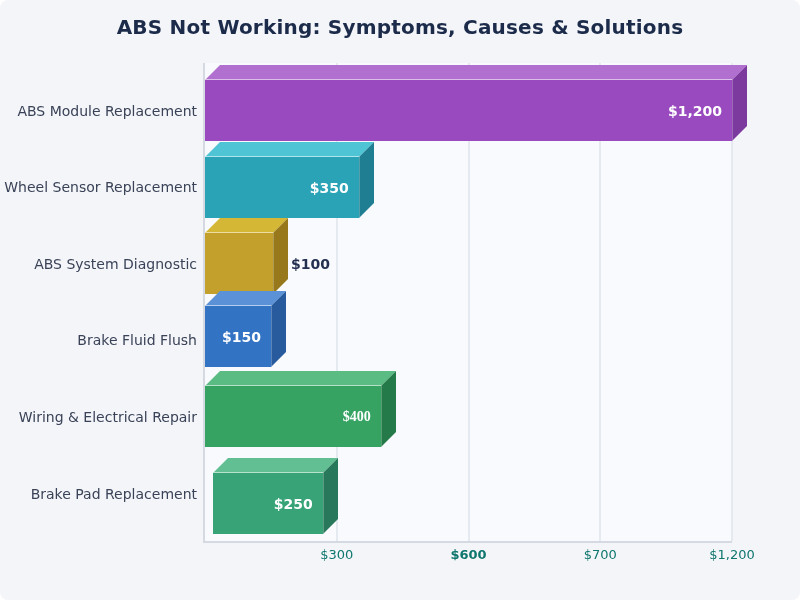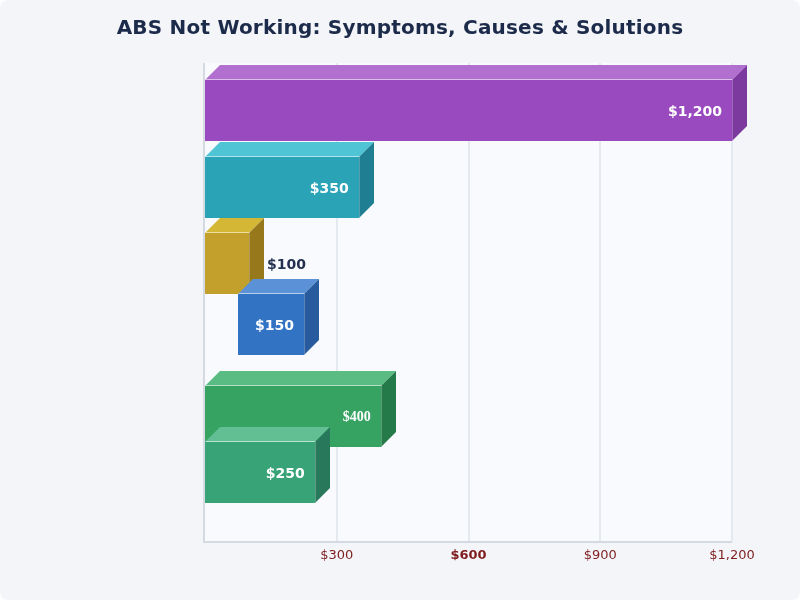--- a/index.html
+++ b/index.html
@@ -17,21 +17,21 @@
   
   .plot{
     position:absolute;left:203px;top:63px;width:527px;height:478px;
     background:#f9fafd;box-sizing:content-box;
     border-left:2px solid #d5dae2;border-bottom:2px solid #d5dae2;
   }
   .grid{position:absolute;top:0;bottom:0;width:2px;margin-left:-1px;background:#e5e9f0;}
   .g1{left:25%;} .g2{left:50%;} .g3{left:75%;} .g4{left:100%;}
   
   .bar-row{position:absolute;left:0;width:100%;height:76px;}
-  .r1{top:2px;} .r2{top:79px;} .r3{top:155px;} .r4{top:216px;margin-left:33px;} .r5{top:308px;} .r6{top:364px;}
+  .r1{top:2px;} .r2{top:79px;} .r3{top:155px;} .r4{top:228px;} .r5{top:308px;} .r6{top:395px;padding-left:8px;}
   .bar3d{
     position:relative;margin-top:15px;height:61px;background:var(--face,#999);
   }
   .bar3d::before{ 
     content:"";position:absolute;left:0;top:-15px;width:100%;height:15px;
     background:var(--top,#bbb);
     transform:skewX(-45deg);transform-origin:bottom left;
     border-bottom:1px solid rgba(255,255,255,.55);box-sizing:border-box;
   }
   .bar3d::after{ 
@@ -49,50 +49,58 @@
   .labels{position:absolute;left:0;top:63px;width:197px;height:478px;}
   .cat{
     position:absolute;left:0;width:100%;text-align:right;
     font-size:14px;color:#3a4257;line-height:20px;white-space:nowrap;
   }
   .c1{top:38px;} .c2{top:114px;} .c3{top:191px;} .c4{top:267px;} .c5{top:344px;} .c6{top:421px;}
   
   .ticks{position:absolute;left:205px;top:547px;width:527px;height:18px;}
   .tick{
     position:absolute;transform:translateX(-50%);
-    font-size:13px;color:#7f1d1d;white-space:nowrap;
+    font-size:13px;color:#0f766e;white-space:nowrap;
   }
   .t1{left:25%;} .t2{left:50%;font-weight:bold;} .t3{left:75%;} .t4{left:100%;}
 </style>
 </head>
 <body>
 
 <div class="page" style="background: rgb(243, 245, 249);">
 
   <h1 class="title">ABS Not Working: Symptoms, Causes &amp; Solutions</h1>
 
+  <div class="labels">
+    <span class="cat c1">ABS Module Replacement</span>
+    <span class="cat c2">Wheel Sensor Replacement</span>
+    <span class="cat c3">ABS System Diagnostic</span>
+    <span class="cat c4">Brake Fluid Flush</span>
+    <span class="cat c5">Wiring &amp; Electrical Repair</span>
+    <span class="cat c6">Brake Pad Replacement</span>
+  </div>
 
   <div class="plot">
     <div class="grid g1"></div>
     <div class="grid g2"></div>
     <div class="grid g3"></div>
     <div class="grid g4"></div>
 
     <div class="bar-row r1">
       <div class="bar3d" style="width: 100%; --face: #9a4abf; --top: #b16fd0; --side: #7d3a9e;">
         <span class="bar-value">$1,200</span>
       </div>
     </div>
     <div class="bar-row r2">
       <div class="bar3d" style="width: 29.1667%; margin-top: 15px; --face: #2ba3b7; --top: #4ec4d4; --side: #1f7e92;">
         <span class="bar-value">$350</span>
       </div>
     </div>
     <div class="bar-row r3">
-      <div class="bar3d label-outside" style="width: 8.33333%; --face: #c2a02b; --top: #d4b734; --side: #97791c;">
+      <div class="bar3d label-outside" style="width: 8.33333%; padding-left: 24px; --face: #c2a02b; --top: #d4b734; --side: #97791c;">
         <span class="bar-value">$100</span>
       </div>
     </div>
     <div class="bar-row r4">
       <div class="bar3d" style="width: 12.5%; --face: #3273c4; --top: #5b92d7; --side: #275b9e;">
         <span class="bar-value">$150</span>
       </div>
     </div>
     <div class="bar-row r5">
       <div class="bar3d" style="width: 33.3333%; font-family: Liberation Serif, serif; --face: #36a363; --top: #5abc82; --side: #257a49;">
@@ -102,17 +110,17 @@
     <div class="bar-row r6">
       <div class="bar3d" style="width: 20.8333%; --face: #37a376; --top: #61bf93; --side: #28795b;">
         <span class="bar-value">$250</span>
       </div>
     </div>
   </div>
 
   <div class="ticks">
     <span class="tick t1">$300</span>
     <span class="tick t2">$600</span>
-    <span class="tick t3">$900</span>
+    <span class="tick t3">$700</span>
     <span class="tick t4">$1,200</span>
   </div>
 
 </div>
 
 </body></html>

